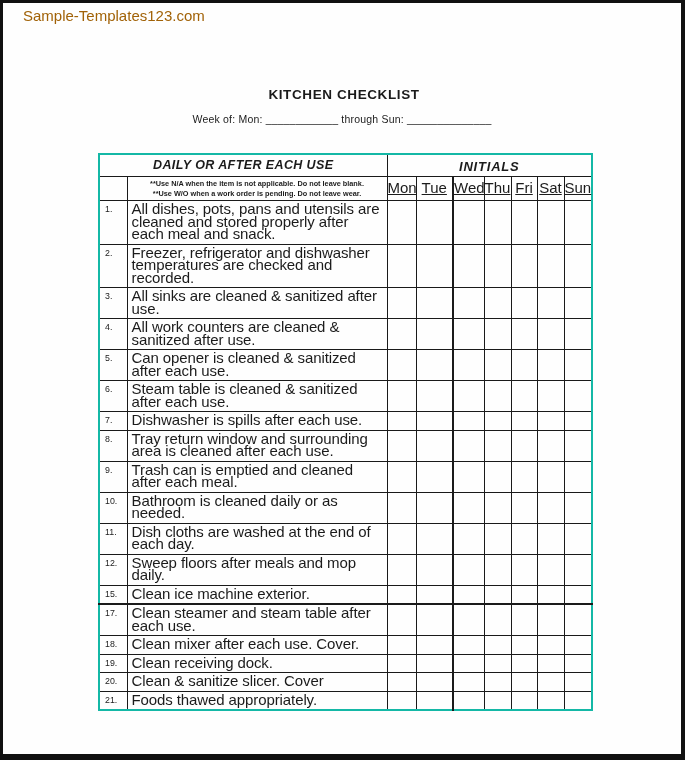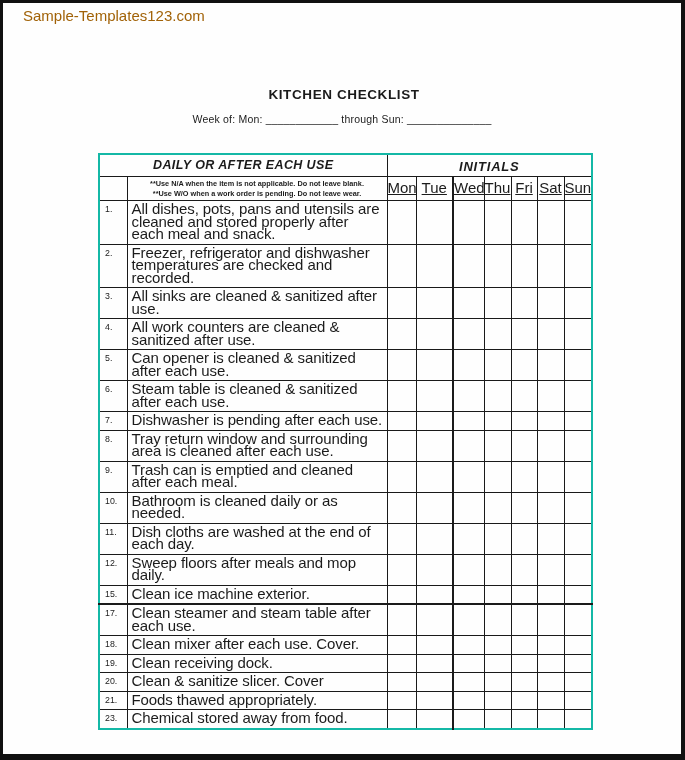--- a/index.html
+++ b/index.html
@@ -178,21 +178,21 @@
           <td class="day-cell"></td>
           <td class="day-cell"></td>
           <td class="day-cell thickL"></td>
           <td class="day-cell"></td>
           <td class="day-cell"></td>
           <td class="day-cell"></td>
           <td class="day-cell"></td>
         </tr>
         <tr>
           <td class="num">7.</td>
-          <td class="desc">Dishwasher is pending after each use.</td>
+          <td class="desc">Dishwasher is spills after each use.</td>
           <td class="day-cell"></td>
           <td class="day-cell"></td>
           <td class="day-cell thickL"></td>
           <td class="day-cell"></td>
           <td class="day-cell"></td>
           <td class="day-cell"></td>
           <td class="day-cell"></td>
         </tr>
         <tr>
           <td class="num">8.</td>
@@ -308,27 +308,16 @@
           <td class="num">21.</td>
           <td class="desc">Foods thawed appropriately.</td>
           <td class="day-cell"></td>
           <td class="day-cell"></td>
           <td class="day-cell thickL"></td>
           <td class="day-cell"></td>
           <td class="day-cell"></td>
           <td class="day-cell"></td>
           <td class="day-cell"></td>
         </tr>
-        <tr>
-          <td class="num">23.</td>
-          <td class="desc">Chemical stored away from food.</td>
-          <td class="day-cell"></td>
-          <td class="day-cell"></td>
-          <td class="day-cell thickL"></td>
-          <td class="day-cell"></td>
-          <td class="day-cell"></td>
-          <td class="day-cell"></td>
-          <td class="day-cell"></td>
-        </tr>
       </tbody>
   </table>
 
 </div>
 
 </body></html>

